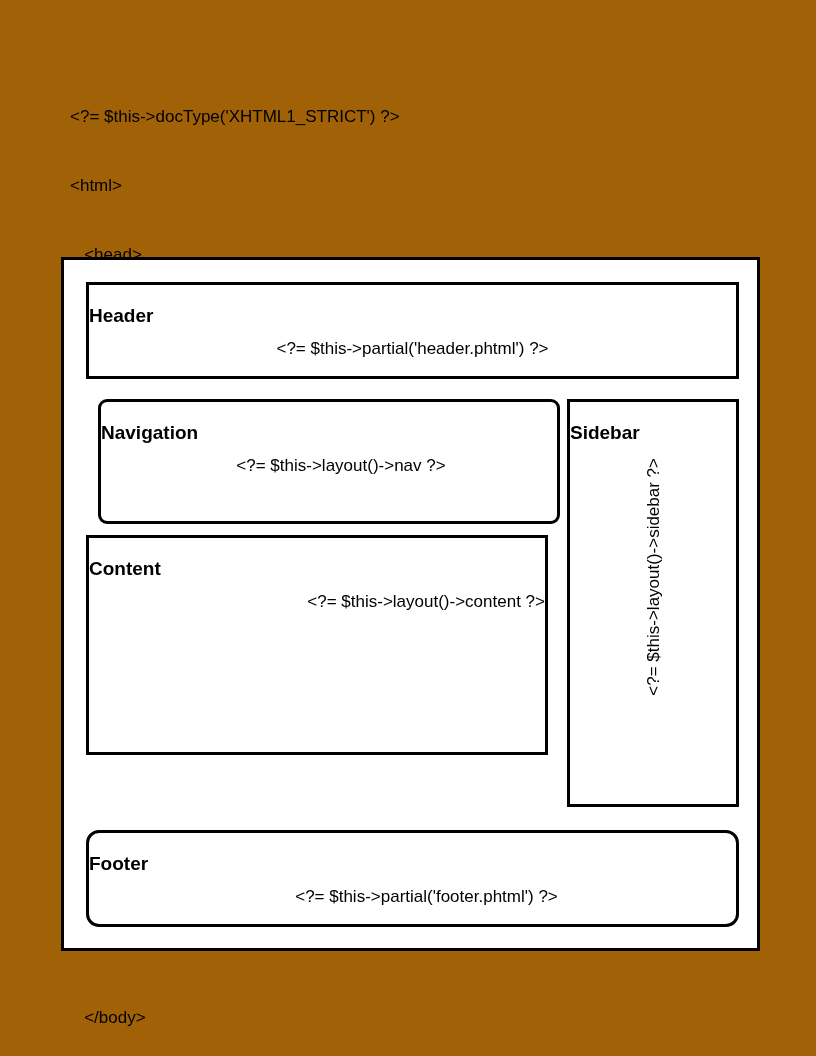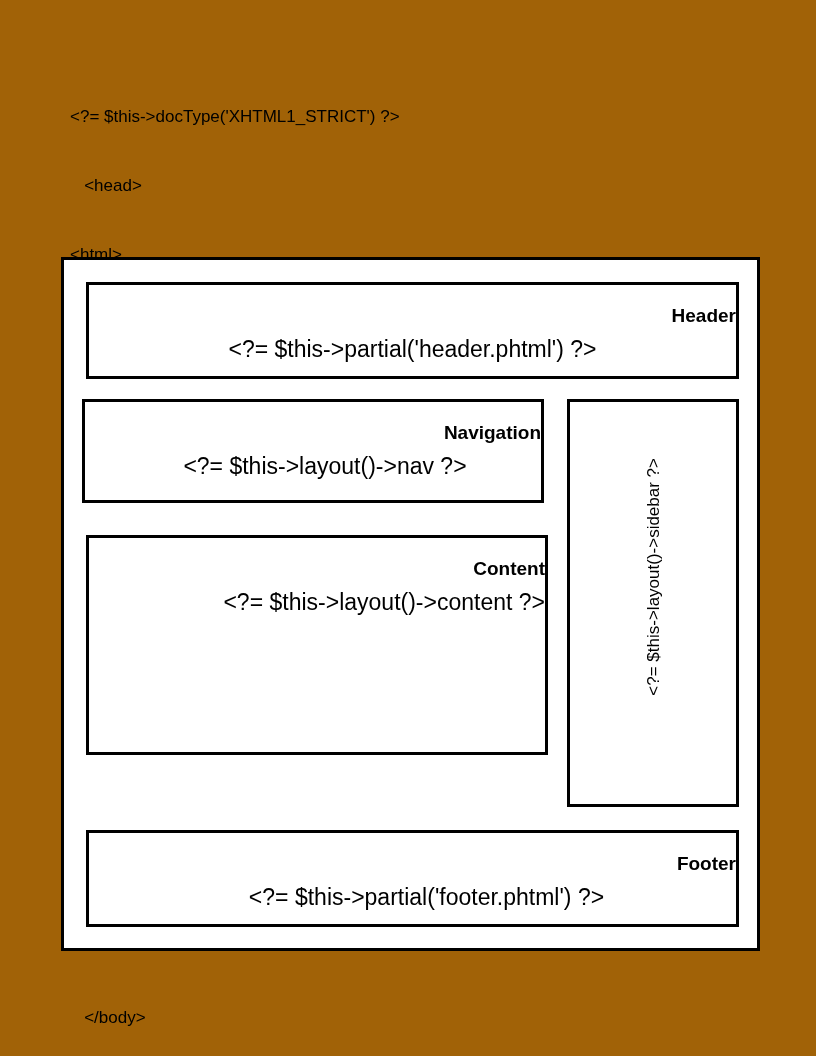--- a/index.html
+++ b/index.html
@@ -43,44 +43,44 @@
   }
 
   
   .region-box {
     position: absolute;
     border: 3px solid #000;
     box-sizing: border-box;
     background: #fff;
   }
   .region-title {
-    text-align: right;
+    text-align: left;
     font-size: 19px;
     font-weight: bold;
     line-height: 22px;
   }
   .region-code {
     text-align: center;
-    font-size: 23px;
+    font-size: 17px;
     line-height: 22px;
     white-space: pre;
   }
 
   
   #box-header {
     left: 22px;  top: 22px;
     width: 653px; height: 97px;
   }
   #box-header .region-title { margin-top: 20px; }
   #box-header .region-code  { margin-top: 11px; }
 
   
   #box-navigation {
-    left: 18px;  top: 139px;
-    width: 462px; height: 104px;
+    left: 34px;  top: 139px;
+    width: 462px; height: 125px; border-radius: 9px;
   }
   #box-navigation .region-title { margin-top: 20px; }
   #box-navigation .region-code  { margin-top: 11px; padding-left: 24px; }
 
   
   #box-content {
     left: 22px;  top: 275px;
     width: 462px; height: 220px;
   }
   #box-content .region-title { margin-top: 20px; }
@@ -109,34 +109,34 @@
     transform: rotate(180deg);
     font-size: 17px;
     letter-spacing: 0px;
     white-space: pre;
     line-height: 1;
   }
 
   
   #box-footer {
     left: 22px;  top: 570px;
-    width: 653px; height: 97px;
+    width: 653px; height: 97px; border-radius: 13px;
   }
   #box-footer .region-title { margin-top: 20px; }
   #box-footer .region-code  { margin-top: 11px; padding-left: 28px; }
 </style>
 </head>
 <body>
 
 <div id="page">
 
   <div id="code-top" class="code-block">
     <div class="code-line">&lt;?= $this-&gt;docType('XHTML1_STRICT') ?&gt;</div>
+    <div class="code-line">&lt;html&gt;</div>
     <div class="code-line">   &lt;head&gt;</div>
-    <div class="code-line">&lt;html&gt;</div>
     <div class="code-line">     &lt;?= $this-&gt;headTitle() ?&gt;</div>
     <div class="code-line">     &lt;?= $this-&gt;headScript() ?&gt;</div>
     <div class="code-line">     &lt;?= $this-&gt;headStylesheet() ?&gt;</div>
     <div class="code-line">   &lt;/head&gt;</div>
     <div class="code-line">   &lt;body&gt;</div>
   </div>
 
   <div id="layout-frame">
 
     <div id="box-header" class="region-box">
@@ -148,20 +148,21 @@
       <div class="region-title">Navigation</div>
       <div class="region-code">&lt;?= $this-&gt;layout()-&gt;nav ?&gt;</div>
     </div>
 
     <div id="box-content" class="region-box">
       <div class="region-title">Content</div>
       <div class="region-code">&lt;?= $this-&gt;layout()-&gt;content ?&gt;</div>
     </div>
 
     <div id="box-sidebar" class="region-box">
+      <div class="region-title">Sidebar</div>
       <div class="vertical-code">
         <span>&lt;?= $this-&gt;layout()-&gt;sidebar ?&gt;</span>
       </div>
     </div>
 
     <div id="box-footer" class="region-box">
       <div class="region-title">Footer</div>
       <div class="region-code">&lt;?= $this-&gt;partial('footer.phtml') ?&gt;</div>
     </div>
 

